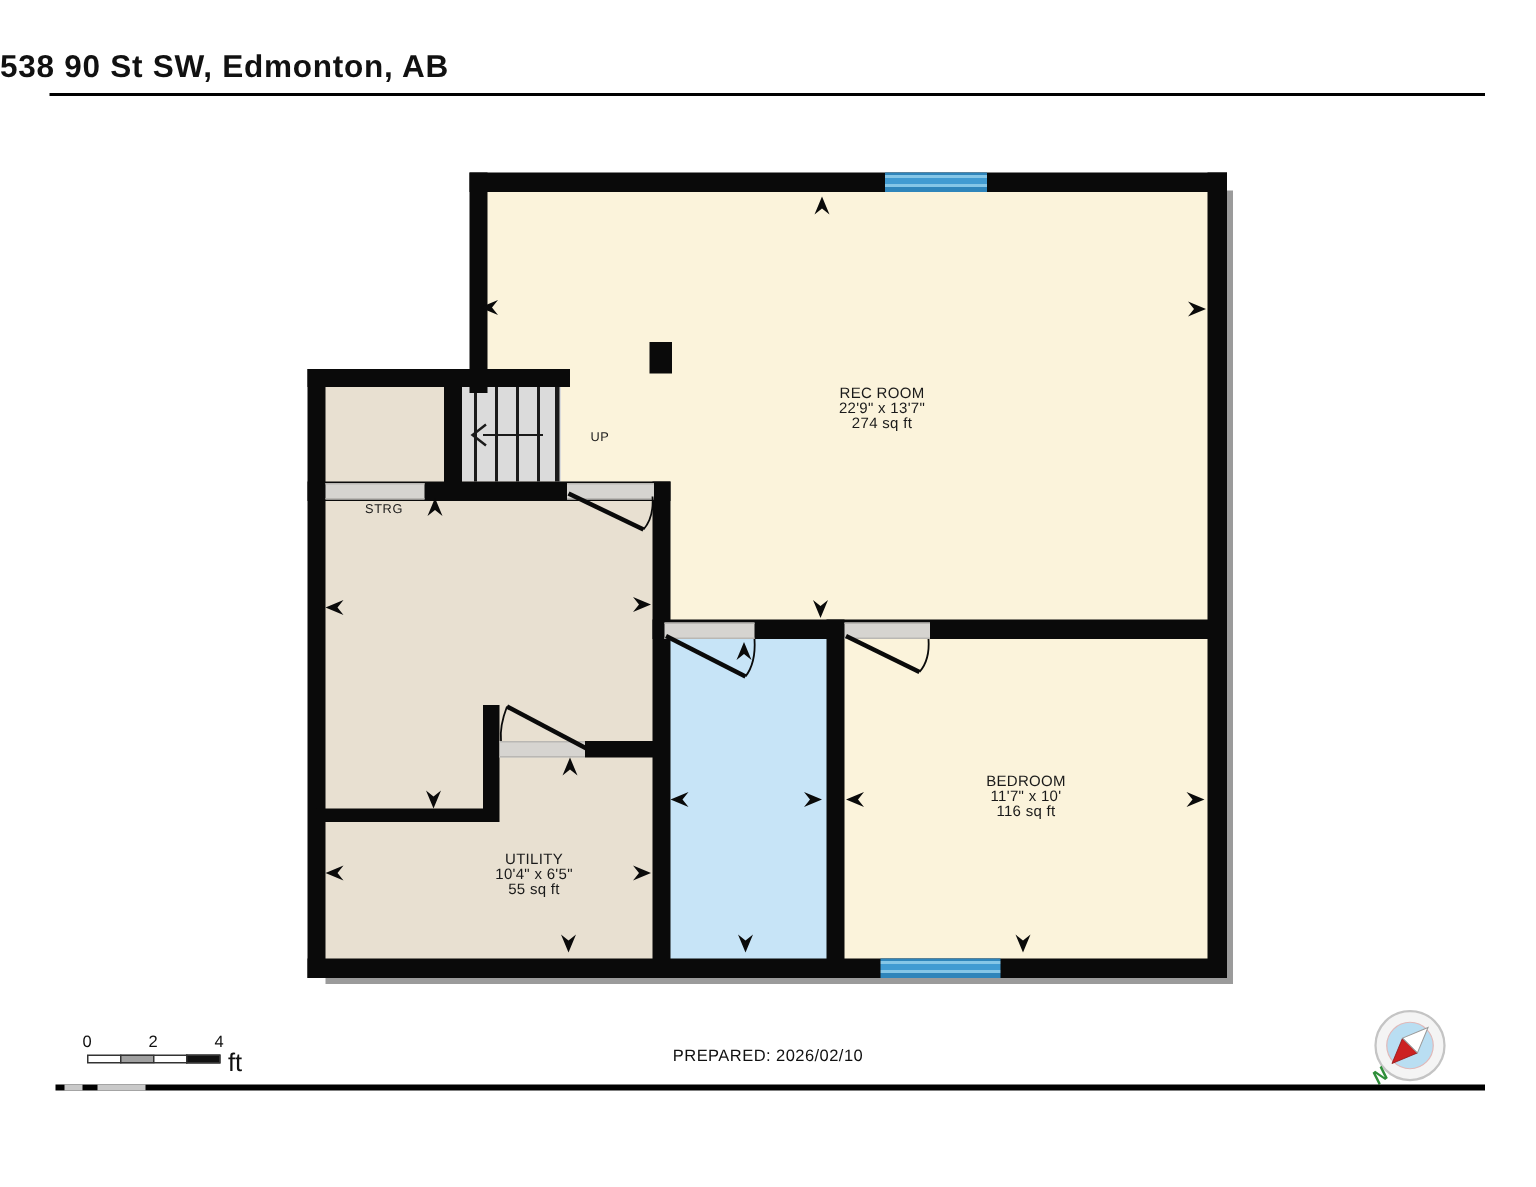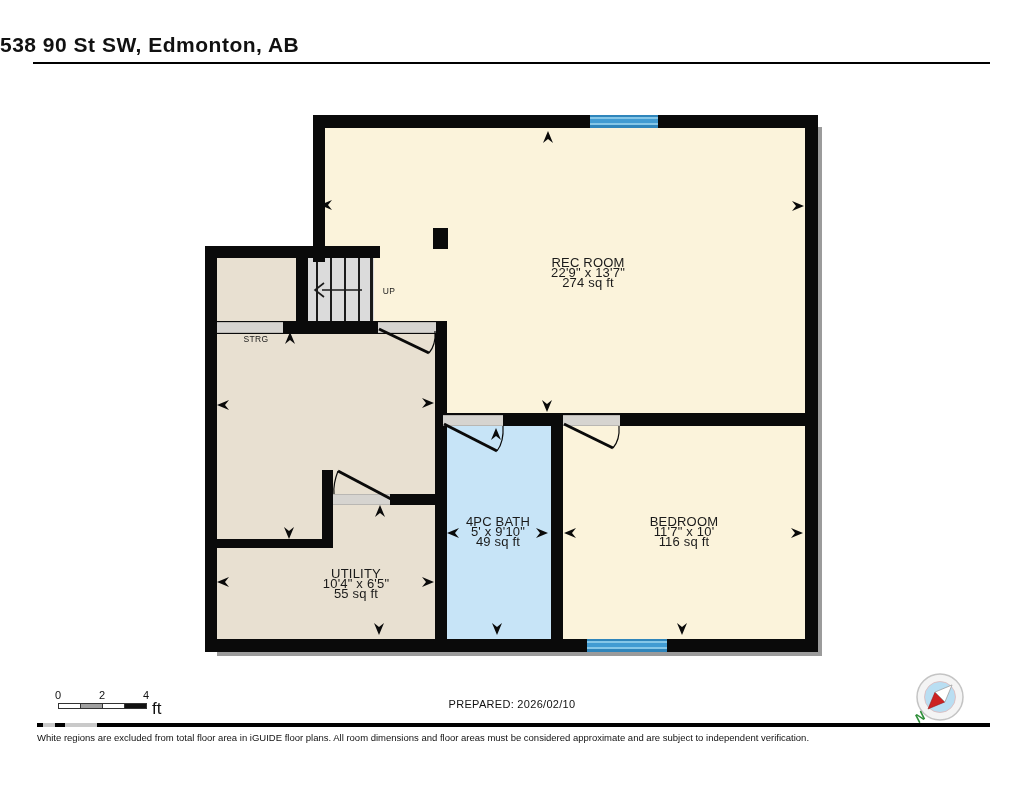--- a/index.html
+++ b/index.html
@@ -15,21 +15,21 @@
   .fill-stairs{background:#DBDBDB;}
   .tread{position:absolute;background:#1a1a1a;}
   .window{position:absolute;background:linear-gradient(to bottom,
       #2f85bb 0 2px,#85C6E7 2px 4px,#419BD2 4px 8px,#85C6E7 8px 10px,#2f85bb 10px 13px);}
   .title{position:absolute;top:33px;left:0;width:100%;text-align:left;
          font-size:21px;font-weight:bold;letter-spacing:0.5px;}
   .rule{position:absolute;left:33px;top:62px;width:957px;height:2px;background:#000;}
   .subhdr{position:absolute;top:70px;left:0;width:100%;display:flex;justify-content:center;gap:12px;font-size:10.5px;}
   .subhdr .flabel{font-weight:bold;}
   .subhdr .areas div{line-height:16px;}
-  .room-label{position:absolute;text-align:center;font-size:13px;line-height:10px;
+  .room-label{position:absolute;text-align:center;font-size:10px;line-height:10px;
               color:#1a1a1a;letter-spacing:0.2px;}
   .mini-label{position:absolute;text-align:center;font-size:8.5px;color:#1a1a1a;letter-spacing:0.4px;}
   svg.overlay{position:absolute;left:0;top:0;pointer-events:none;}
   .scale-num{position:absolute;font-size:11px;width:14px;text-align:center;}
   .scale-seg{position:absolute;top:703px;height:6px;border:1px solid #333;box-sizing:border-box;}
   .scale-unit{position:absolute;left:152px;top:699px;font-size:17px;}
   .prepared{position:absolute;top:698px;left:0;width:100%;text-align:center;font-size:11px;letter-spacing:0.3px;}
   .footer-rule{position:absolute;left:37px;top:723px;width:953px;height:4px;background:#000;}
   .footer-dash{position:absolute;top:723px;height:4px;background:#c9c9c9;}
   .footer-text{position:absolute;left:37px;top:732px;width:960px;font-size:9.5px;color:#111;}
@@ -133,26 +133,21 @@
       <text x="914" y="721" font-size="13" font-style="italic" font-weight="bold" fill="#2F8F3A" transform="rotate(-38 920 715)">N</text>
     </g>
   </svg>
 
   <div class="room-label" style="left:508px;top:258px;width:160px;">
     <div>REC ROOM</div>
     <div>22'9" x 13'7"</div>
     <div>274 sq ft</div>
   </div>
   <div class="mini-label" style="left:216px;top:286px;width:80px;margin-top:48px;">STRG</div>
-  <div class="mini-label" style="left:369px;top:286px;width:40px;">UP</div>
-  <div class="room-label" style="left:437px;top:517px;width:122px;">
-    <div>4PC BATH</div>
-    <div>5' x 9'10"</div>
-    <div>49 sq ft</div>
-  </div>
+  <div class="mini-label" style="left:380px;top:286px;width:40px;">UP</div>
   <div class="room-label" style="left:604px;top:517px;width:160px;">
     <div>BEDROOM</div>
     <div>11'7" x 10'</div>
     <div>116 sq ft</div>
   </div>
   <div class="room-label" style="left:286px;top:569px;width:140px;">
     <div>UTILITY</div>
     <div>10'4" x 6'5"</div>
     <div>55 sq ft</div>
   </div>
@@ -166,15 +161,14 @@
     <div class="scale-seg" style="left:102px;width:23px;background:#ffffff;"></div>
     <div class="scale-seg" style="left:124px;width:23px;background:#111111;"></div>
     <div class="scale-unit">ft</div>
   </div>
 
   <div class="prepared">PREPARED: 2026/02/10</div>
 
   <div class="footer-rule"></div>
   <div class="footer-dash" style="left:43px;width:12px;"></div>
   <div class="footer-dash" style="left:65px;width:32px;"></div>
-  <div class="footer-text">White regions are excluded from total floor area in iGUIDE floor plans. All room dimensions and floor areas must be considered approximate and are subject to independent verification.</div>
 
 </div>
 
 </body></html>

